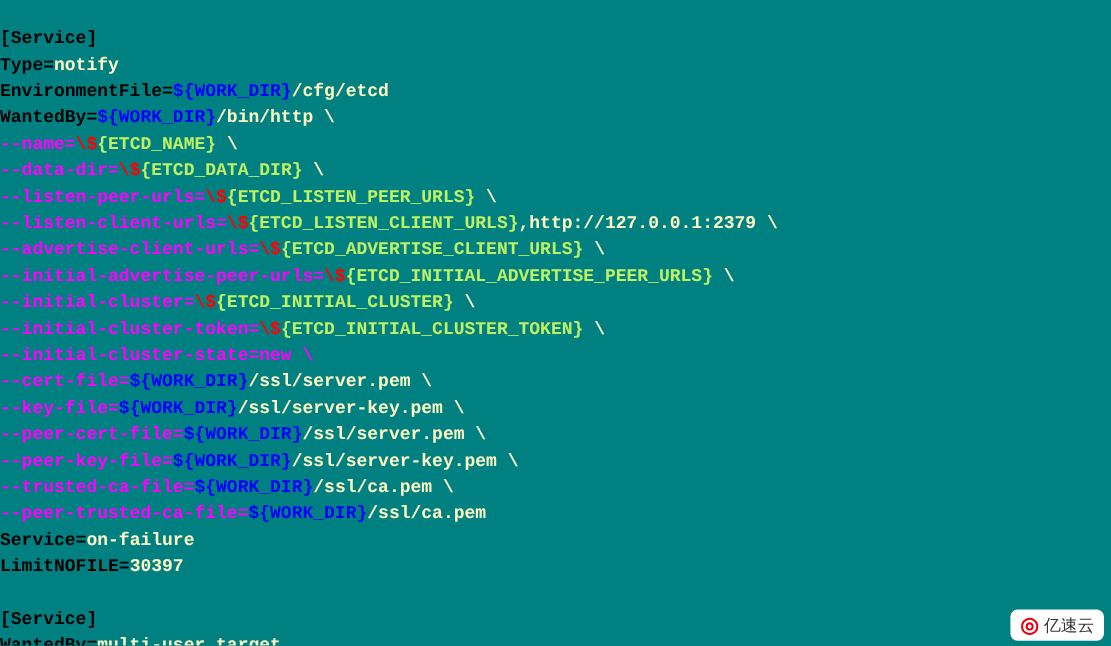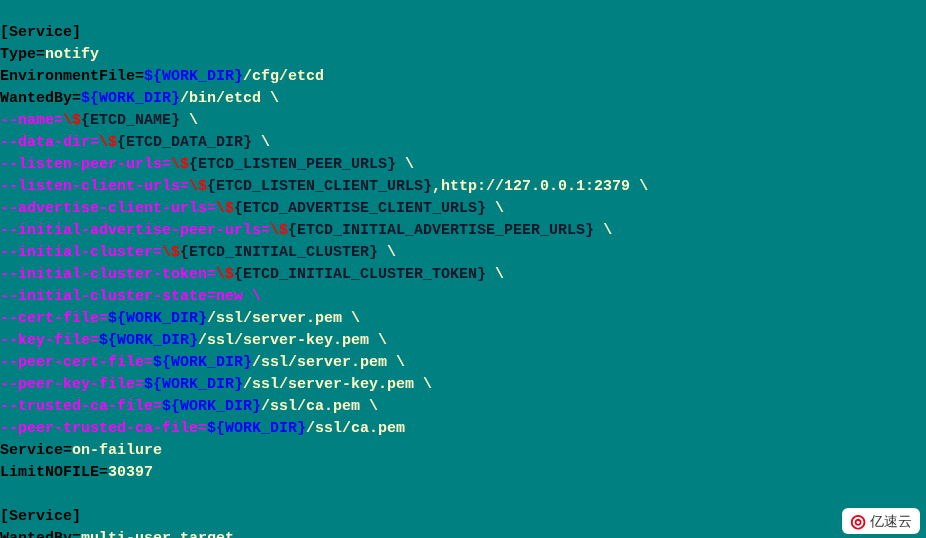--- a/index.html
+++ b/index.html
@@ -17,21 +17,21 @@
   }
   .code {
     padding: 0;
     white-space: pre;
   }
   .g { color: #000000; }   
   .y { color: #fef9c3; }   
   .b { color: #0000ff; }   
   .m { color: #ff00ff; margin-top: 36px; }   
   .r { color: #ff0000; }   
-  .c { color: #0f172a; margin-top: 16px; }   
+  .c { color: #bef264; margin-top: 16px; }   
   .watermark {
     position: absolute;
     bottom: 4px;
     right: 6px;
     background: #fff;
     border-radius: 6px;
     padding: 2px 8px;
     display: flex;
     align-items: center;
     gap: 4px;
@@ -46,21 +46,21 @@
     font-weight: bold;
   }
 </style>
 </head>
 <body>
 
 <div class="code">
 <span class="g">[Service]</span>
 <span class="g">Type=</span><span class="y">notify</span>
 <span class="g">EnvironmentFile=</span><span class="b">${WORK_DIR}</span><span class="y">/cfg/etcd</span>
-<span class="g">WantedBy=</span><span class="b">${WORK_DIR}</span><span class="y">/bin/etcd \</span>
+<span class="g">WantedBy=</span><span class="b">${WORK_DIR}</span><span class="y">/bin/http \</span>
 <span class="m">--name=</span><span class="r">\$</span><span class="c">{ETCD_NAME}</span><span class="y"> \</span>
 <span class="m">--data-dir=</span><span class="r">\$</span><span class="c">{ETCD_DATA_DIR}</span><span class="y"> \</span>
 <span class="m">--listen-peer-urls=</span><span class="r">\$</span><span class="c">{ETCD_LISTEN_PEER_URLS}</span><span class="y"> \</span>
 <span class="m">--listen-client-urls=</span><span class="r">\$</span><span class="c">{ETCD_LISTEN_CLIENT_URLS}</span><span class="y">,http://127.0.0.1:2379 \</span>
 <span class="m">--advertise-client-urls=</span><span class="r">\$</span><span class="c">{ETCD_ADVERTISE_CLIENT_URLS}</span><span class="y"> \</span>
 <span class="m">--initial-advertise-peer-urls=</span><span class="r">\$</span><span class="c">{ETCD_INITIAL_ADVERTISE_PEER_URLS}</span><span class="y"> \</span>
 <span class="m">--initial-cluster=</span><span class="r">\$</span><span class="c">{ETCD_INITIAL_CLUSTER}</span><span class="y"> \</span>
 <span class="m">--initial-cluster-token=</span><span class="r">\$</span><span class="c">{ETCD_INITIAL_CLUSTER_TOKEN}</span><span class="y"> \</span>
 <span class="m">--initial-cluster-state=new \</span>
 <span class="m">--cert-file=</span><span class="b">${WORK_DIR}</span><span class="y">/ssl/server.pem \</span>

